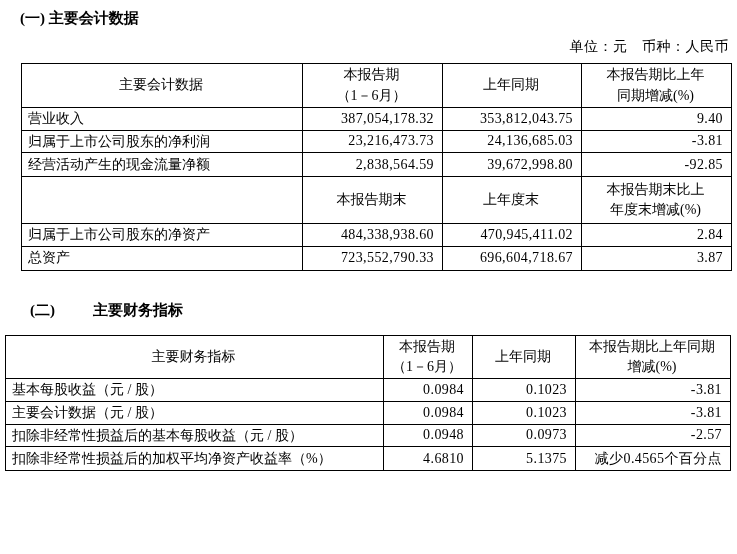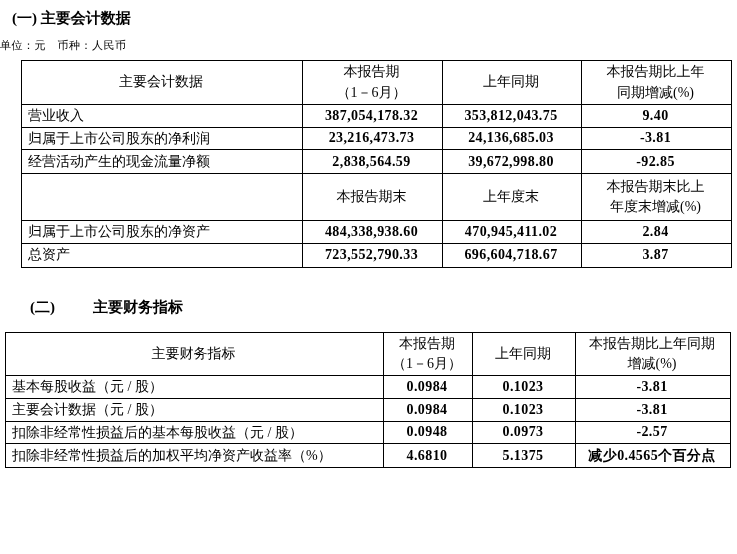--- a/index.html
+++ b/index.html
@@ -15,24 +15,25 @@
     height: 554px;
     background: #ffffff;
     overflow: hidden;
   }
   .section-title {
     font-weight: bold;
     font-size: 15px;
     color: #000;
   }
   .title-1 {
-    padding: 9px 0 0 12px;
+    padding: 9px 0 0 20px;
   }
   .unit-line {
-    font-size: 11px;
+    text-align: right;
+    font-size: 14px;
     padding: 10px 8px 0 0;
     letter-spacing: 0.5px;
   }
   table {
     border-collapse: collapse;
     table-layout: fixed;
     font-size: 14px;
     color: #000;
   }
   td, th {
@@ -67,23 +68,22 @@
   .r { height: 22px; }
   .r2 { height: 24px; }
   .row-tall { height: 42px; }
   .row-tall td { vertical-align: top; padding-top: 2px; }
   .label {
     text-align: left;
     white-space: pre-line;
     line-height: 1.4;
   }
   .num {
-    text-align: center;
+    text-align: right;
     letter-spacing: 0.4px;
-    font-weight: bold;
   }
   .title-2 {
     padding: 30px 0 0 30px;
   }
   .title-2 .prefix {
     display: inline-block;
     margin-right: 38px;
   }
 </style>
 </head>

